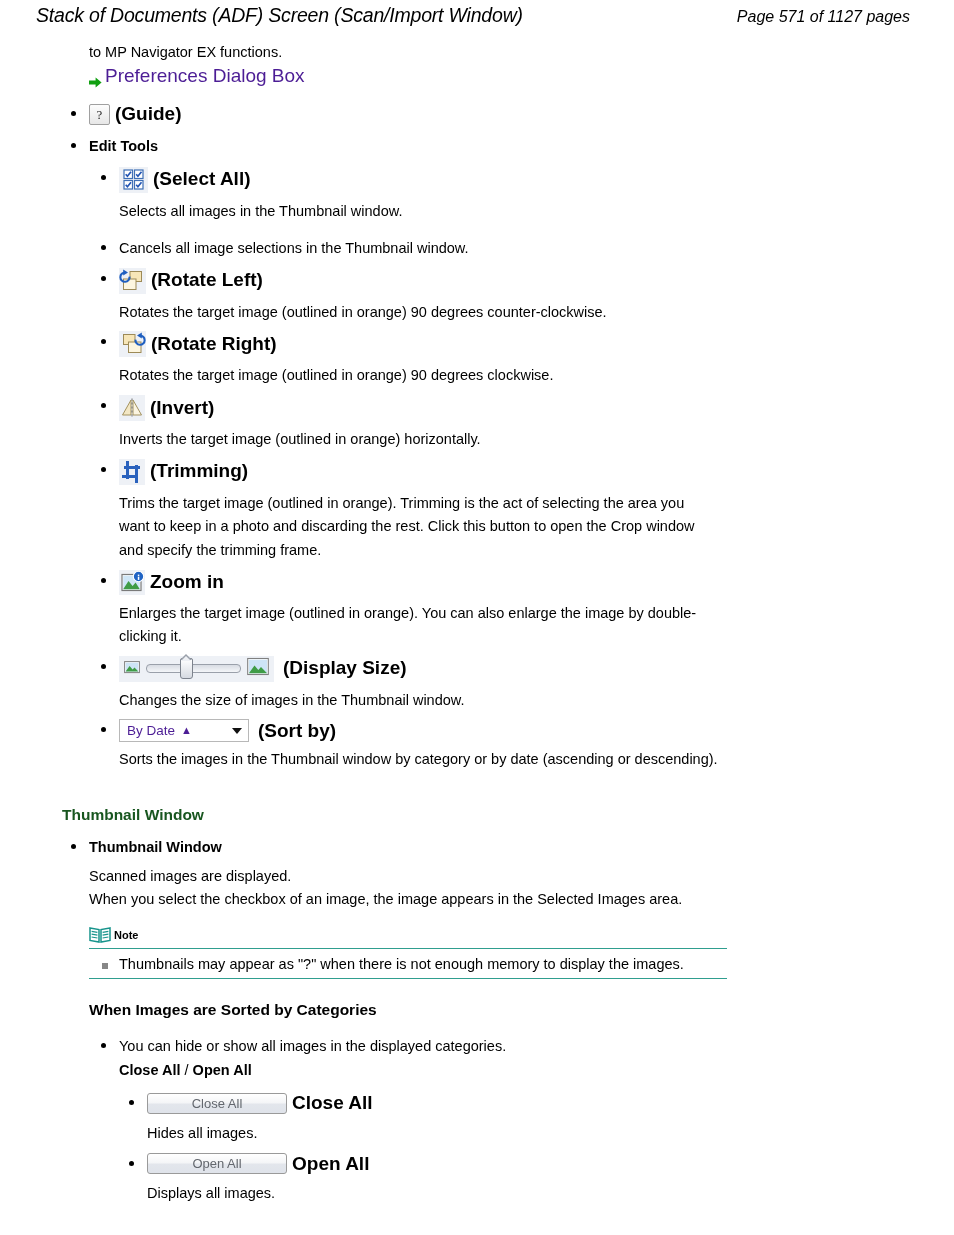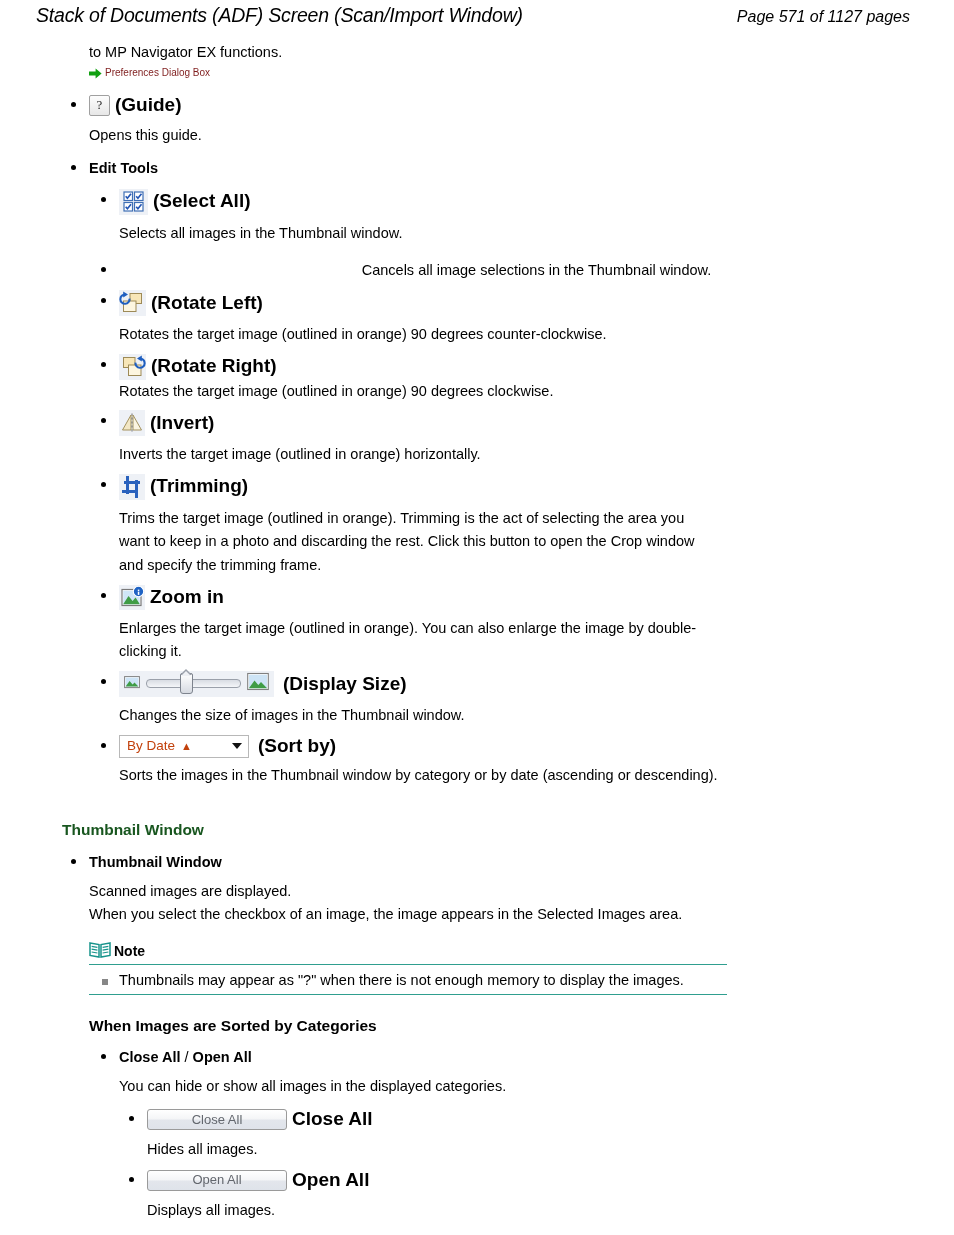--- a/index.html
+++ b/index.html
@@ -76,26 +76,26 @@
 
   .para {
     line-height: 1.63;
     margin: 0;
   }
   .bold { font-weight: bold; }
   .normal { font-weight: normal; }
 
   
   .doclink {
-    color: #7f1d1d;
+    color: #4c1d95;
     text-decoration: none;
     display: inline-flex;
     align-items: center;
     gap: 3px;
-    font-size: 10px;
+    font-size: 19px;
   }
   .arrow-ico {
     display: inline-block;
     width: 13px;
     height: 11px;
     position: relative;
     top: 1px;
   }
 
   
@@ -149,21 +149,21 @@
   
   .notebox {
     margin-left: 89px;
     width: 638px;
   }
   .note-title {
     display: flex;
     align-items: center;
     gap: 3px;
     font-weight: bold;
-    font-size: 14px;
+    font-size: 11px;
     padding-bottom: 2px;
   }
   .note-rule {
     border-top: 1.4px solid #2f9e8f;
     height: 0;
   }
   .note-body {
     padding: 7px 0 6px 0;
   }
   .note-body li {
@@ -192,21 +192,21 @@
     width: 130px;
     height: 23px;
     border: 1px solid #b8b8b8;
     background: #ffffff;
     display: inline-flex;
     align-items: center;
     box-sizing: border-box;
     padding: 0 4px 0 7px;
     gap: 6px;
     font-size: 13.5px;
-    color: #c2410c;
+    color: #4c1d95;
   }
   .combo .cbtext { flex: 0 0 auto; }
   .combo .cbasc {
     font-size: 11px;
     line-height: 1;
     flex: 0 0 auto;
   }
   .combo .cbspacer { flex: 1 1 auto; }
   .combo .cbarrow {
     width: 0; height: 0;
@@ -294,21 +294,20 @@
 
   <div class="gap-m"></div>
 
   <ul class="lvl1">
     <li class="bullet indent-1" style="margin-bottom:2px;">
       <span class="dot"></span>
       <div class="rowitem">
         <span class="guide-btn">?</span>
         <span class="rowlabel">(Guide)</span>
       </div>
-      <div class="para" style="margin-top:8px;">Opens this guide.</div>
     </li>
   </ul>
 
   <div class="gap-s"></div>
 
   <ul class="lvl1">
     <li class="bullet indent-1">
       <span class="dot"></span>
       <div class="para bold">Edit Tools</div>
     </li>
@@ -337,21 +336,21 @@
         </span>
         <span class="rowlabel">(Select All)</span>
       </div>
       <div class="para" style="margin-top:7px;">Selects all images in the Thumbnail window.</div>
     </li>
 
     <div class="gap-s"></div>
 
     <li class="bullet indent-2">
       <span class="dot"></span>
-      <div class="para" style="margin-top:7px;text-align:center;">Cancels all image selections in the Thumbnail window.</div>
+      <div class="para" style="margin-top:7px;">Cancels all image selections in the Thumbnail window.</div>
     </li>
 
     <div class="gap-s"></div>
 
     <li class="bullet indent-2">
       <span class="dot"></span>
       <div class="rowitem">
         <span class="icochip" style="width:27px;height:26px;">
           <svg width="27" height="26" viewBox="0 0 27 26" xmlns="http://www.w3.org/2000/svg">
             <rect x="11" y="3.5" width="11.5" height="10" fill="#f7e6b8" stroke="#9d8a57" stroke-width="1"></rect>
@@ -373,21 +372,21 @@
         <span class="icochip" style="width:27px;height:26px;">
           <svg width="27" height="26" viewBox="0 0 27 26" xmlns="http://www.w3.org/2000/svg">
             <rect x="4.5" y="3.5" width="11.5" height="10" fill="#f7e6b8" stroke="#9d8a57" stroke-width="1"></rect>
             <rect x="9.5" y="11" width="12.5" height="10.5" fill="#fdf6e0" stroke="#9d8a57" stroke-width="1"></rect>
             <path d="M16.5 8.6 A4.6 4.6 0 1 0 20.8 4.6" fill="none" stroke="#1f5fc0" stroke-width="2.1"></path>
             <path d="M22.8 1.6 L22.8 7.6 L18.0 4.6 Z" fill="#1f5fc0"></path>
           </svg>
         </span>
         <span class="rowlabel">(Rotate Right)</span>
       </div>
-      <div class="para" style="margin-top:0;">Rotates the target image (outlined in orange) 90 degrees clockwise.</div>
+      <div class="para" style="margin-top:7px;">Rotates the target image (outlined in orange) 90 degrees clockwise.</div>
     </li>
 
     <div class="gap-s"></div>
 
     <li class="bullet indent-2">
       <span class="dot"></span>
       <div class="rowitem">
         <span class="icochip" style="width:26px;height:26px;">
           <svg width="26" height="26" viewBox="0 0 26 26" xmlns="http://www.w3.org/2000/svg">
             <path d="M12 5 L12 20 L3.5 20 Z" fill="#f3e7c4" stroke="#a3925f" stroke-width="1"></path>
@@ -536,24 +535,24 @@
 
   <div style="height:22px"></div>
 
   <div class="subsect-head">When Images are Sorted by Categories</div>
 
   <div style="height:11px"></div>
 
   <ul class="lvl2">
     <li class="bullet indent-2">
       <span class="dot"></span>
+      <div class="para" style="margin-top:5px;">You can hide or show all images in the displayed categories.</div>
       <div class="para">
         <span class="bold">Close All</span><span class="normal"> / </span><span class="bold">Open All</span>
       </div>
-      <div class="para" style="margin-top:5px;">You can hide or show all images in the displayed categories.</div>
     </li>
   </ul>
 
   <div style="height:10px"></div>
 
   <ul class="lvl3">
 
     <li class="bullet indent-3">
       <span class="dot"></span>
       <div class="rowitem">

